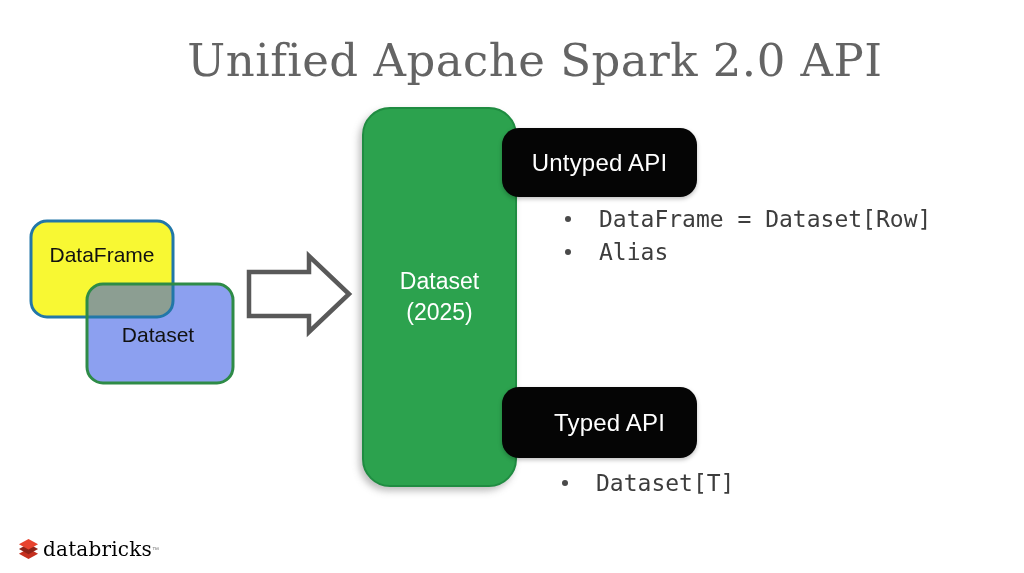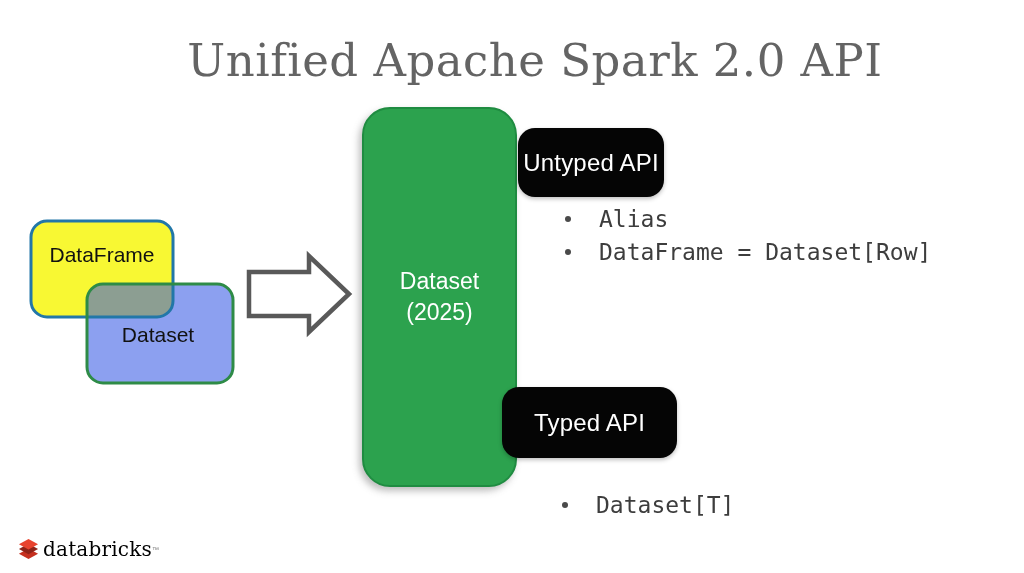--- a/index.html
+++ b/index.html
@@ -72,30 +72,30 @@
     color: #ffffff;
     border-radius: 17px;
     display: flex;
     align-items: center;
     justify-content: center;
     font-size: 24px;
     letter-spacing: 0.2px;
     box-shadow: 0 2px 4px rgba(0,0,0,0.25);
     z-index: 2;
   }
-  .badge-untyped { left: 502px; top: 128px; width: 146px; height: 69px; margin-left: 16px; }
-  .badge-typed  { left: 502px; top: 387px; width: 175px; height: 71px; }
+  .badge-untyped { left: 502px; top: 128px; width: 195px; height: 69px; }
+  .badge-typed  { left: 502px; top: 387px; width: 175px; height: 71px; padding-left: 20px; }
   .bullet-list {
     position: absolute;
     color: #3D3D3D;
     font-family: "DejaVu Sans Mono", "Liberation Mono", monospace;
     font-size: 23px;
   }
   .bullets-untyped { left: 565px; top: 202px; }
-  .bullets-typed   { left: 562px; top: 466px; margin-top: 22px; }
+  .bullets-typed   { left: 562px; top: 466px; }
   .bullet-row {
     display: flex;
     align-items: center;
     height: 33px;
     white-space: nowrap;
   }
   .bullet-dot {
     width: 6px;
     height: 6px;
     border-radius: 50%;
@@ -153,25 +153,25 @@
   <div class="dataset-box">
     <div>Dataset</div>
     <div>(2025)</div>
   </div>
 
   <div class="api-badge badge-untyped">Untyped API</div>
 
   <div class="bullet-list bullets-untyped">
     <div class="bullet-row">
       <span class="bullet-dot"></span>
-      <span>Alias</span>
+      <span>DataFrame = Dataset[Row]</span>
     </div>
     <div class="bullet-row">
       <span class="bullet-dot"></span>
-      <span>DataFrame = Dataset[Row]</span>
+      <span>Alias</span>
     </div>
   </div>
 
   <div class="api-badge badge-typed">Typed API</div>
 
   <div class="bullet-list bullets-typed">
     <div class="bullet-row">
       <span class="bullet-dot"></span>
       <span>Dataset[T]</span>
     </div>

